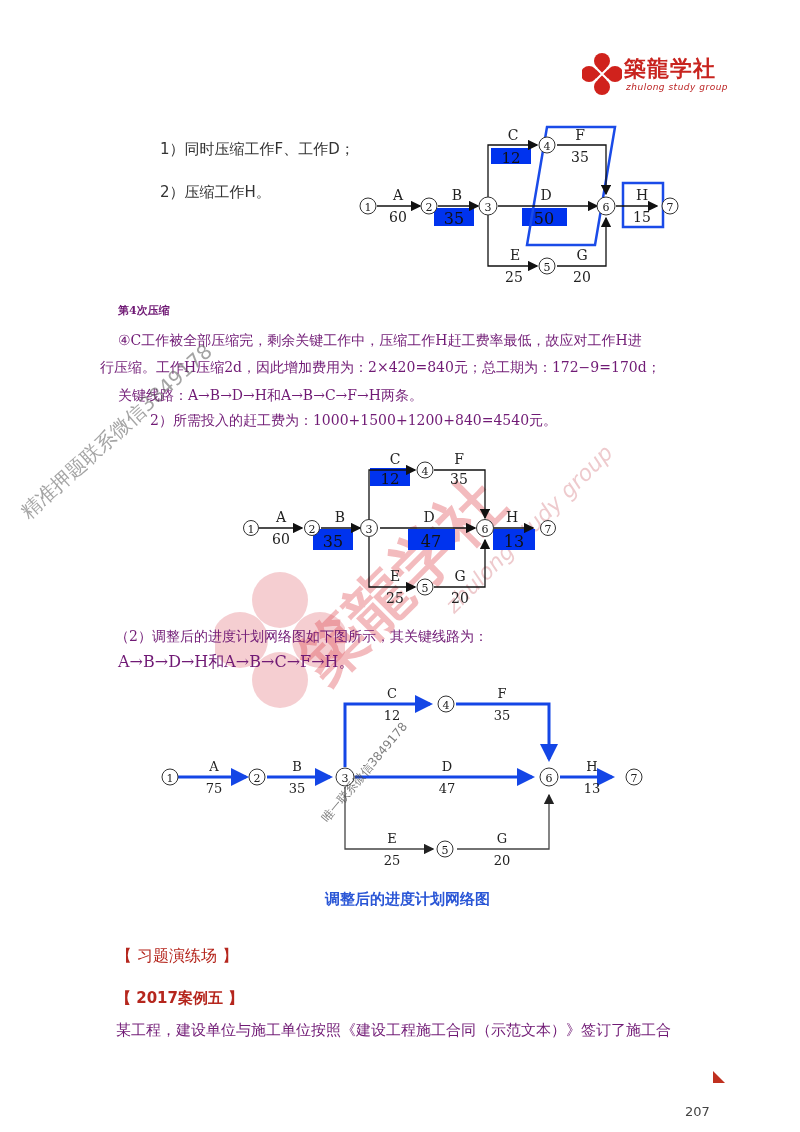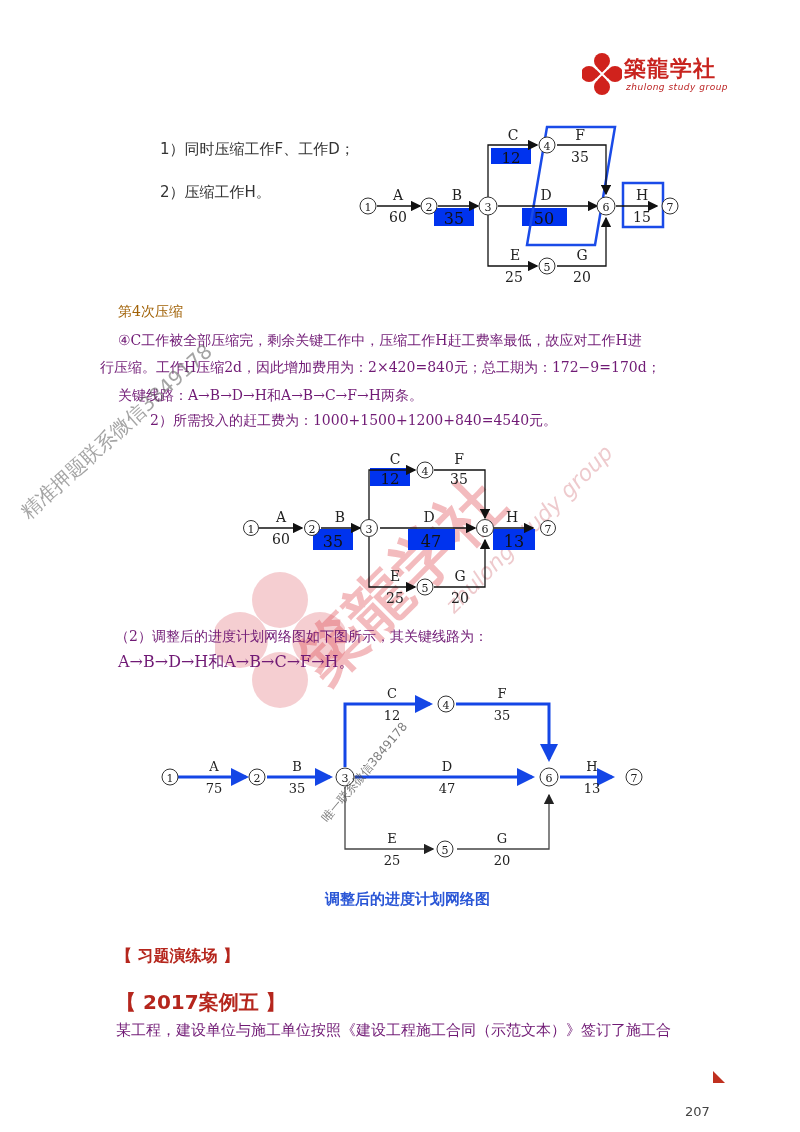--- a/index.html
+++ b/index.html
@@ -2,25 +2,25 @@
 <html><head>
 <meta charset="utf-8">
 <style>
   html, body { margin:0; padding:0; background:#fff; }
   body { width:800px; height:1132px; position:relative; overflow:hidden; font-family:"DejaVu Serif", serif; color:#222; }
   .abs { position:absolute; }
   .logo { left:582px; top:52px; width:150px; height:50px; }
   .logo-title { position:absolute; left:42px; top:2px; font-family:"DejaVu Sans", sans-serif; font-size:22px; color:#c8241f; font-weight:bold; letter-spacing:1px; white-space:nowrap; }
   .logo-sub { position:absolute; left:44px; top:30px; font-family:"DejaVu Sans", sans-serif; font-size:9px; color:#b22; font-style:italic; letter-spacing:0.5px; white-space:nowrap; }
   .sans-list { font-family:"DejaVu Sans", sans-serif; font-size:15px; color:#333; white-space:nowrap; }
-  .heading { font-family:"DejaVu Serif", serif; font-weight:normal; font-size:14px; color:#a16207; }
+  .heading { font-family:"DejaVu Serif", serif; font-weight:bold; font-size:11px; color:#701a75; }
   .para { font-family:"DejaVu Serif", serif; font-size:14px; color:#701a75; white-space:nowrap; line-height:20px; }
   .caption { font-family:"DejaVu Sans", sans-serif; font-size:15px; color:#2a56d6; font-weight:bold; white-space:nowrap; }
-  .red-head { font-family:"DejaVu Sans", sans-serif; font-size:16px; color:#b5261d; font-weight:bold; white-space:nowrap; }
-  .red-head2 { font-family:"DejaVu Sans", sans-serif; font-size:20px; color:#b5261d; font-weight:bold; white-space:nowrap; }
+  .red-head { font-family:"DejaVu Sans", sans-serif; font-size:16px; color:#b5261d; font-weight:normal; white-space:nowrap; }
+  .red-head2 { font-family:"DejaVu Sans", sans-serif; font-size:15px; color:#b5261d; font-weight:bold; white-space:nowrap; }
   .page-num { font-family:"DejaVu Sans", sans-serif; font-size:13px; color:#444; }
   svg text { font-family:"DejaVu Serif", serif; }
   .wm-big { font-family:"DejaVu Sans", sans-serif; color:rgba(220,60,70,0.35); font-weight:bold; font-size:64px; white-space:nowrap; transform:rotate(-45deg); transform-origin:left top; }
   .wm-small { font-family:"DejaVu Sans", sans-serif; color:rgba(90,90,90,0.55); font-size:20px; white-space:nowrap; transform:rotate(-42deg); transform-origin:left top; }
   .wm-small2 { font-family:"DejaVu Sans", sans-serif; color:rgba(70,70,70,0.7); font-size:12px; white-space:nowrap; transform:rotate(-50deg); transform-origin:left top; }
   .wm-group { font-family:"DejaVu Sans", sans-serif; color:rgba(200,80,90,0.3); font-size:22px; font-style:italic; white-space:nowrap; transform:rotate(-45deg); transform-origin:left top; }
 </style>
 </head>
 <body>
 

